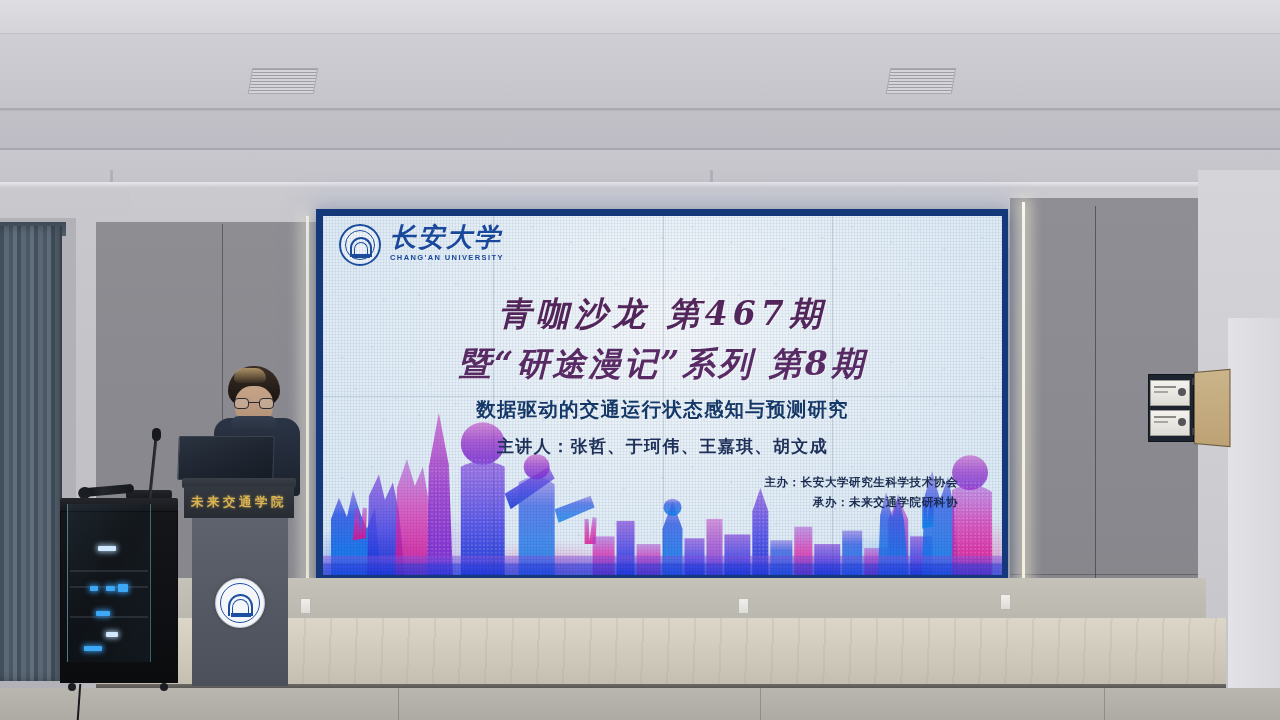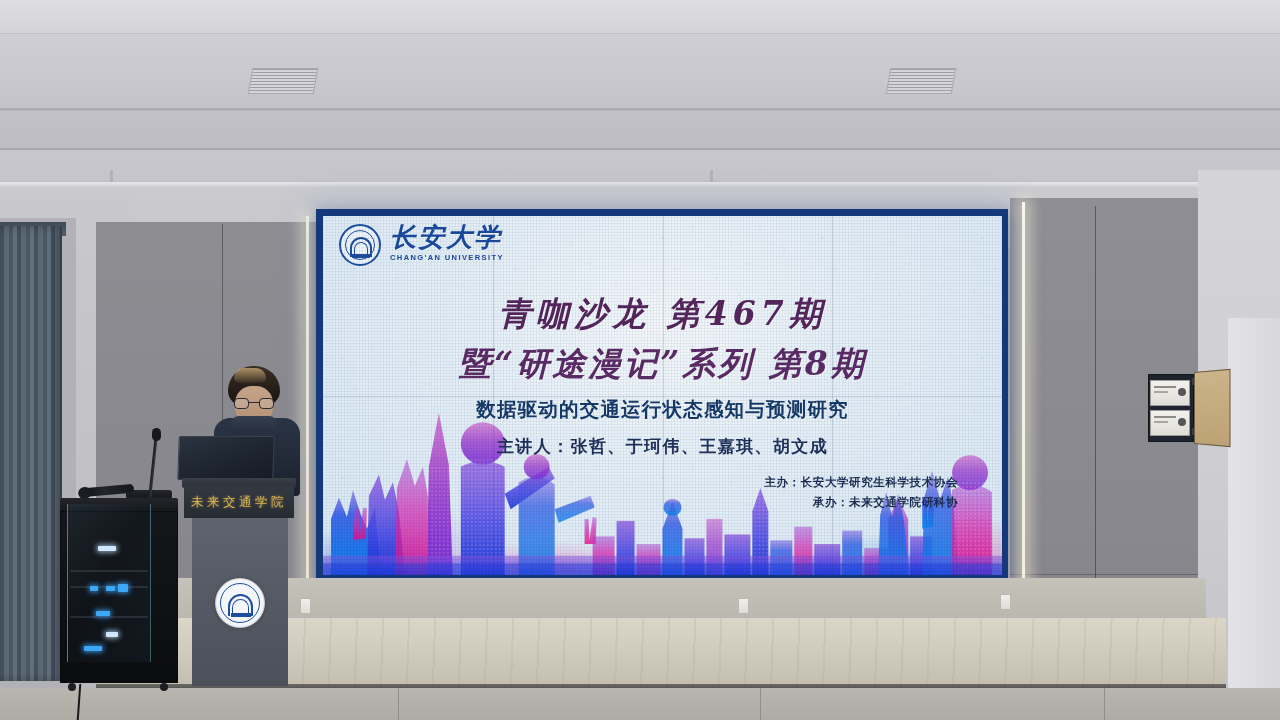--- a/index.html
+++ b/index.html
@@ -351,21 +351,21 @@
     background:linear-gradient(180deg,#3a3f48,#2b2f37);
     border-radius:2px;
   }
   .podium-face {
     position:absolute; left:-2px; top:8px; width:110px; height:32px;
     background:linear-gradient(180deg,#343941 0%,#272b32 100%);
     display:flex; align-items:center; justify-content:center;
   }
   .podium-label {
     font-family:"DejaVu Serif",serif;
-    font-size:12.5px; font-weight:400; letter-spacing:3.5px;
+    font-size:12.5px; font-weight:700; letter-spacing:3.5px;
     color:#d9b451;
     text-shadow:0 0 3px rgba(220,180,90,.6);
   }
   .podium-body {
     position:absolute; left:6px; top:40px; width:96px; height:168px;
     background:linear-gradient(180deg,#5e636d 0%,#555a64 45%,#4b505a 100%);
   }
   .podium-emblem {
     position:absolute; left:50%; top:60px; transform:translateX(-50%);
     width:50px; height:50px; border-radius:50%;

